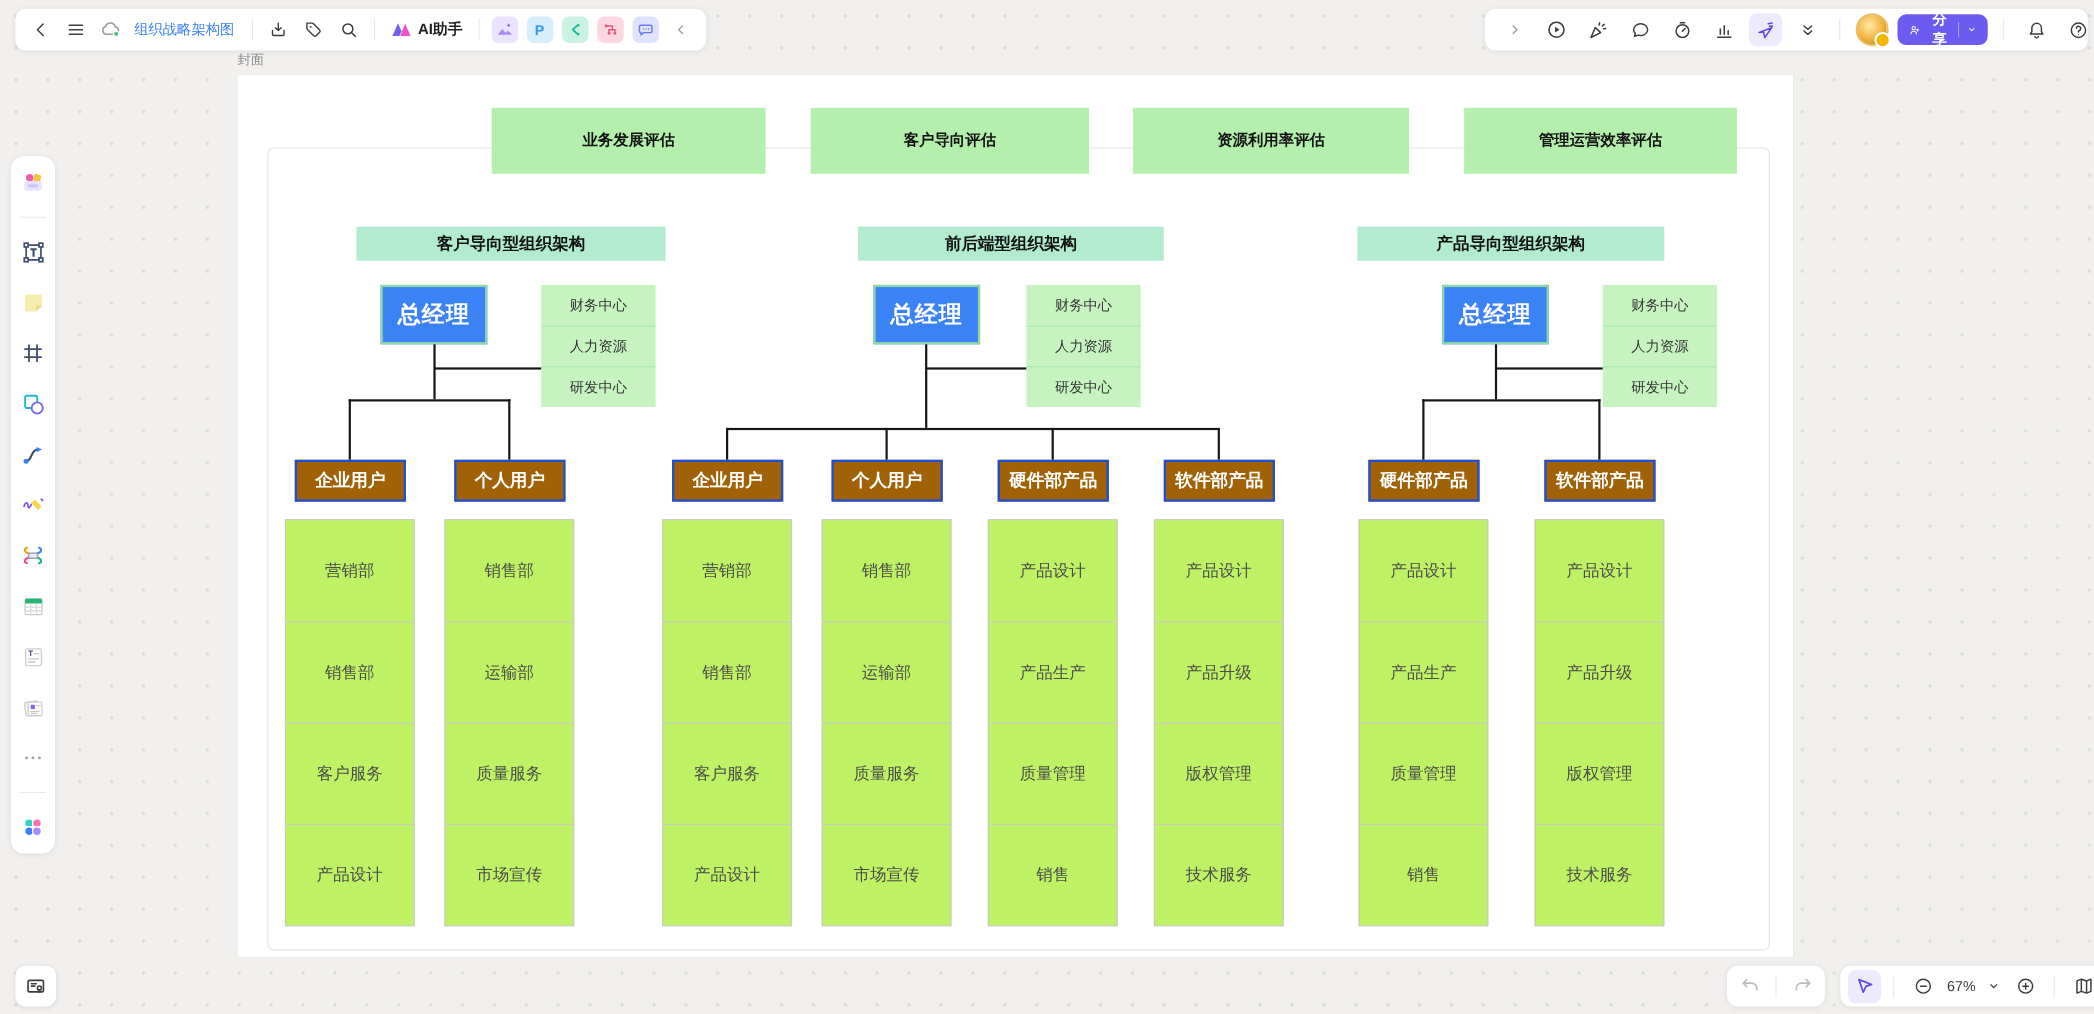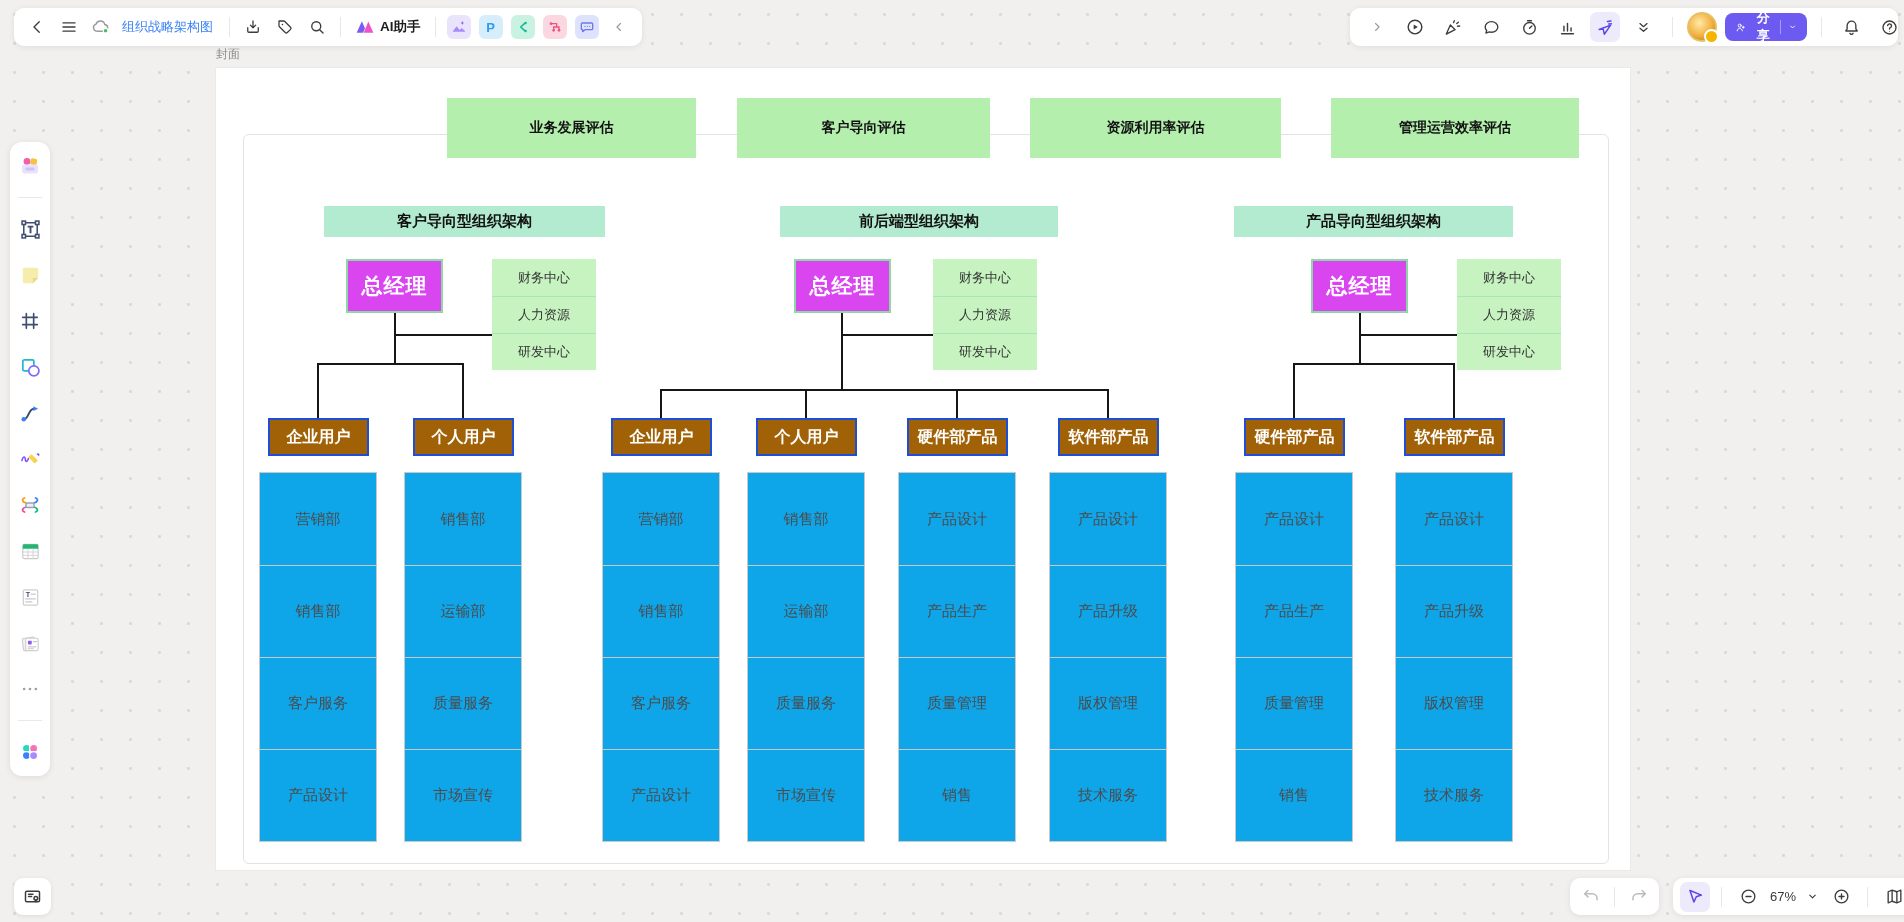--- a/index.html
+++ b/index.html
@@ -34,26 +34,26 @@
   .zoom-pill{left:1673px;top:878px;height:37px;padding:0 7px;gap:5px}
   .zoom-text{font-size:13px;color:#3a3a3a;min-width:30px;text-align:center;cursor:pointer}
   
   .frame-label{position:absolute;left:216px;top:46px;font-size:12px;color:#8a8a8a;cursor:pointer;z-index:2}
   .canvas-frame{position:absolute;left:215px;top:67px;width:1416px;height:804px;background:#fff;border:1px solid #eceae7;z-index:1}
   .inner-rect{position:absolute;left:243px;top:134px;width:1366px;height:730px;background:#fff;border:1px solid #e3e3e0;border-radius:6px;z-index:2}
   #org-layer{position:absolute;left:0;top:0;width:1904px;height:922px;z-index:3;pointer-events:none}
   #org-layer>div{pointer-events:auto}
   .eval-box{position:absolute;background:#b5efae;display:flex;align-items:center;justify-content:center;font-size:14px;font-weight:600;color:#121212;cursor:pointer}
   .section-header{position:absolute;background:#b2ebd0;display:flex;align-items:center;justify-content:center;font-size:15px;font-weight:700;color:#121212;cursor:pointer}
-  .root-box{position:absolute;background:#d946ef;border:2px solid #8ed7a7;color:#fff;font-size:21px;font-weight:700;display:flex;align-items:center;justify-content:center;letter-spacing:1px;cursor:pointer}
+  .root-box{position:absolute;background:#3b82f6;border:2px solid #8ed7a7;color:#fff;font-size:21px;font-weight:700;display:flex;align-items:center;justify-content:center;letter-spacing:1px;cursor:pointer}
   .staff-group{position:absolute;background:#c6f3c0;cursor:pointer}
   .staff-row{height:37px;display:flex;align-items:center;justify-content:center;font-size:13px;color:#333}
   .staff-row + .staff-row{border-top:1px solid #a5e8b8}
   .kid-box{position:absolute;background:#a16207;border:2px solid #1d4ed8;color:#fff;font-size:16px;font-weight:700;display:flex;align-items:center;justify-content:center;cursor:pointer}
-  .dept-list{position:absolute;background:#0ea5e9;border:1px solid #c9c9c9;cursor:pointer}
+  .dept-list{position:absolute;background:#bef264;border:1px solid #c9c9c9;cursor:pointer}
   .dept-cell{height:92px;display:flex;align-items:center;justify-content:center;font-size:15px;color:#4c4c4c}
   .dept-cell + .dept-cell{border-top:1px solid #c9c9c9}
   .cline{position:absolute;background:#161616}
 </style>
 </head>
 <body>
 
 <div class="frame-label">封面</div>
 <div class="canvas-frame"></div>
 <div class="inner-rect"></div>

